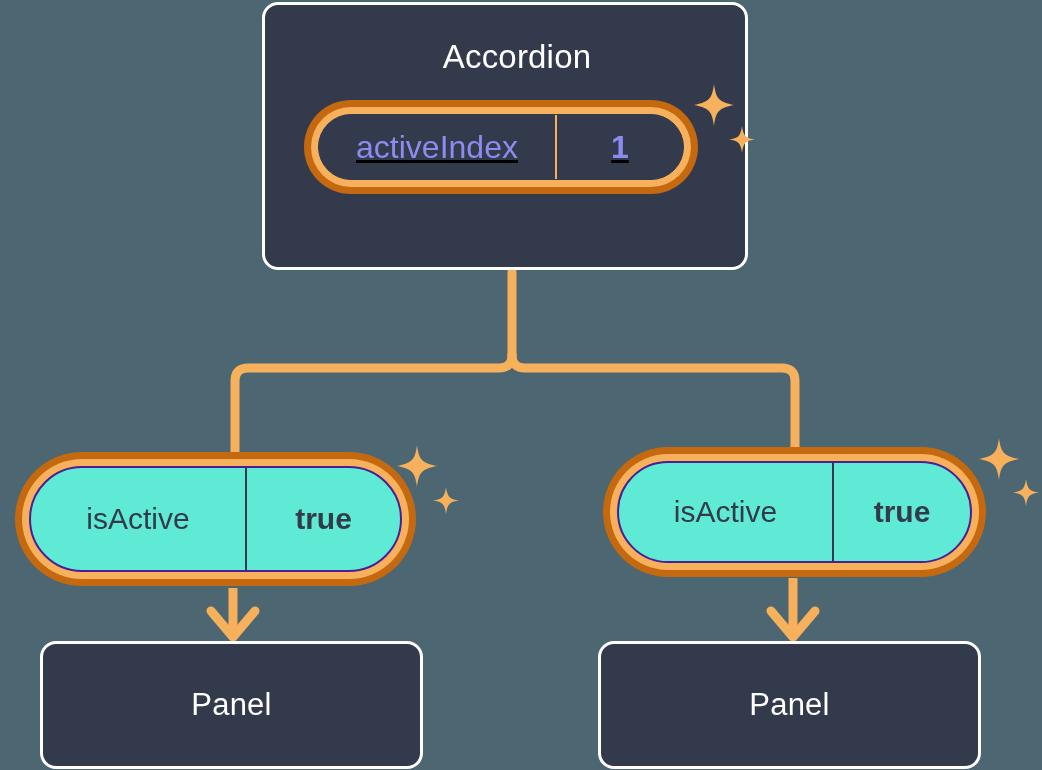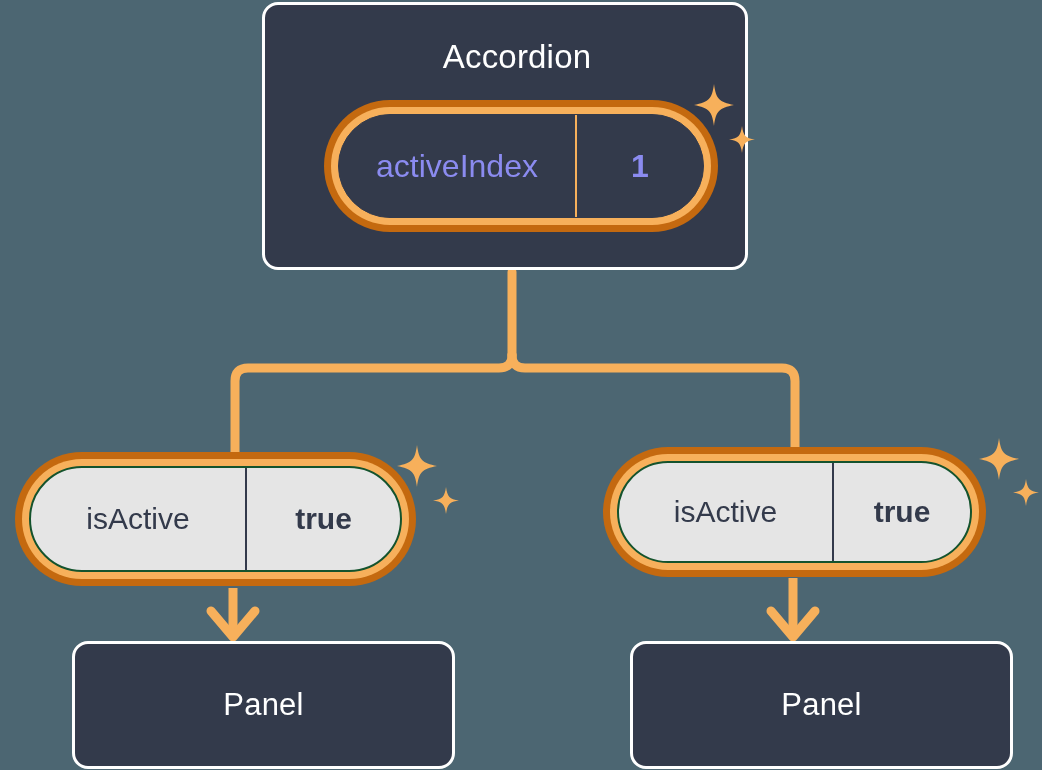--- a/index.html
+++ b/index.html
@@ -59,21 +59,20 @@
     margin-left: 24px;
   }
 
   .panel-box {
     width: 383px;
     height: 128px;
     top: 641px;
     display: flex;
     align-items: center;
     justify-content: center;
-    margin-left: 32px;
   }
   #panel-box-left  { left: 40px; }
   #panel-box-right { left: 598px; }
   .panel-box .comp-title { font-size: 31px; }
 
   
   .pill {
     position: absolute;
     box-sizing: border-box;
     border-radius: 999px;
@@ -99,46 +98,47 @@
   .pill-key, .pill-val {
     display: flex;
     align-items: center;
     justify-content: center;
     white-space: nowrap;
     box-sizing: border-box;
   }
 
   
   #pill-active-index {
-    left: 324px;
+    left: 304px;
     top: 100px;
     width: 394px;
-    height: 132px;
+    height: 94px;
+    text-decoration: underline;
   }
   #pill-active-index .pill-inner {
     background: #333a4b;
     border: 1px solid #333a4b;
   }
   #pill-active-index .pill-key {
     flex: 0 0 238px;
     color: #8b8bf0;
     font-size: 32px;
     border-right: 2px solid #f7b05b;
   }
   #pill-active-index .pill-val {
     flex: 1 1 auto;
     color: #8b8bf0;
     font-size: 32px;
     font-weight: bold;
   }
 
   
   .pill-state .pill-inner {
-    background: #e5e5e5;
-    border: 2px solid #14532d;
+    background: #5eead4;
+    border: 2px solid #4c1d95;
   }
   .pill-state .pill-key {
     color: #333a4b;
     font-size: 30px;
   }
   .pill-state .pill-val {
     color: #333a4b;
     font-size: 30px;
     font-weight: bold;
   }

